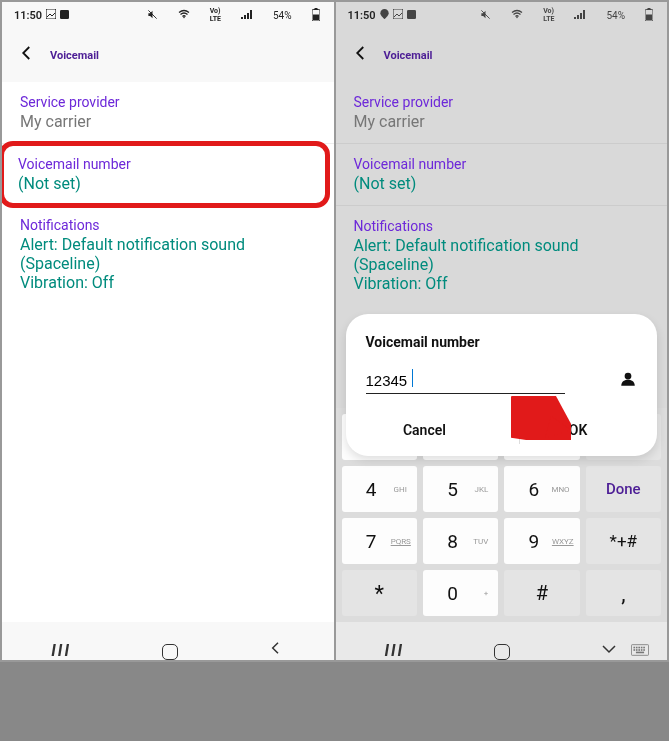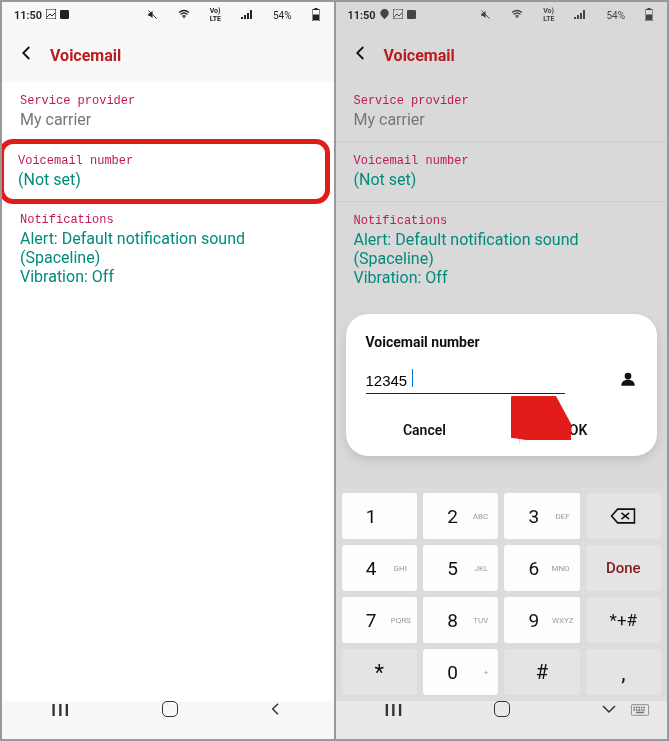--- a/index.html
+++ b/index.html
@@ -1,19 +1,19 @@
 <!DOCTYPE html>
 <html><head>
 <meta charset="utf-8">
 <style>
   * { margin: 0; padding: 0; box-sizing: border-box; }
   body { font-family: -apple-system, Roboto, "Segoe UI", Arial, sans-serif; background: #888; }
 
   .outer {
-    width: 669px; height: 741px;
+    width: 669px; height: 662px;
     background: #999;
     padding: 2px;
     display: flex;
     gap: 2px;
   }
   .phone {
     flex: 1;
     background: #f8f8f8;
     display: flex;
     flex-direction: column;
@@ -38,31 +38,31 @@
 
   
   .app-header {
     display: flex;
     align-items: center;
     height: 54px;
     padding: 0 16px;
     gap: 14px;
   }
   .back-icon { font-size: 20px; color: #222; }
-  .header-title { font-size: 16px; font-weight: 700; color: #b91c1c; }
+  .header-title { font-size: 11px; font-weight: 700; color: #4c1d95; }
 
   
   .settings-list { flex: 1; background: #fff; }
   .phone.dimmed .settings-list { background: #d9d9d9; }
   .setting-row {
     padding: 12px 18px;
     border-bottom: 1px solid #eee;
   }
   .phone.dimmed .setting-row { border-bottom: 1px solid #ccc; }
-  .setting-title { font-size: 12px; color: #be185d; margin-bottom: 2px; font-family: Liberation Mono, monospace; }
+  .setting-title { font-size: 14px; color: #6d28d9; margin-bottom: 2px; }
   .setting-sub { font-size: 16px; color: #777; }
   .setting-sub.teal { color: #008b7d; }
   .setting-sub .line { display: block; }
 
   .highlight-box {
     border: 5px solid #e11a1a;
     border-radius: 14px;
     margin: -3px 4px -3px -3px;
     padding: 10px 14px;
   }
@@ -143,32 +143,33 @@
     display: flex;
     align-items: center;
     justify-content: center;
     gap: 5px;
     font-size: 18px;
     color: #111;
     position: relative;
   }
   .key .digit { font-size: 19px; font-weight: 400; margin-left: -16px;}
   .key .letters { font-size: 8px; color: #999; position: absolute; right: 10px;}
-  .key.wide-letters .letters { right: 6px; }
+  .key.wide-letters .letters { right: 6px; text-decoration: underline; }
   .key.func { background: #e4e4e4; font-size: 20px; }
-  .key.done { color: #7f1d1d; font-size: 15px; font-weight: 500; background: #e4e4e4; text-align: center;}
+  .key.done { color: #4c1d95; font-size: 15px; font-weight: 500; background: #e4e4e4; text-align: center;}
   .key.bksp svg { width: 26px; height: 18px; }
 
   
   .navbar {
     height: 38px;
     display: flex;
-    align-items: flex-start;
+    align-items: flex-end;
     justify-content: space-around;
     padding: 0 4px;
+    font-style: italic;
   }
   .nav-item { color: #333; }
   .nav-item.menu { font-size: 16px; letter-spacing: 2px; font-weight: 700;}
   .nav-item.home { width: 16px; height: 16px; border: 1.7px solid #333; border-radius: 5px; }
   .phone.dimmed .navbar { background: #e9e9e9; position: relative;}
   .navbar .kbd-dismiss { position:absolute; right: 18px; }
 
 </style>
 </head>
 <body>

